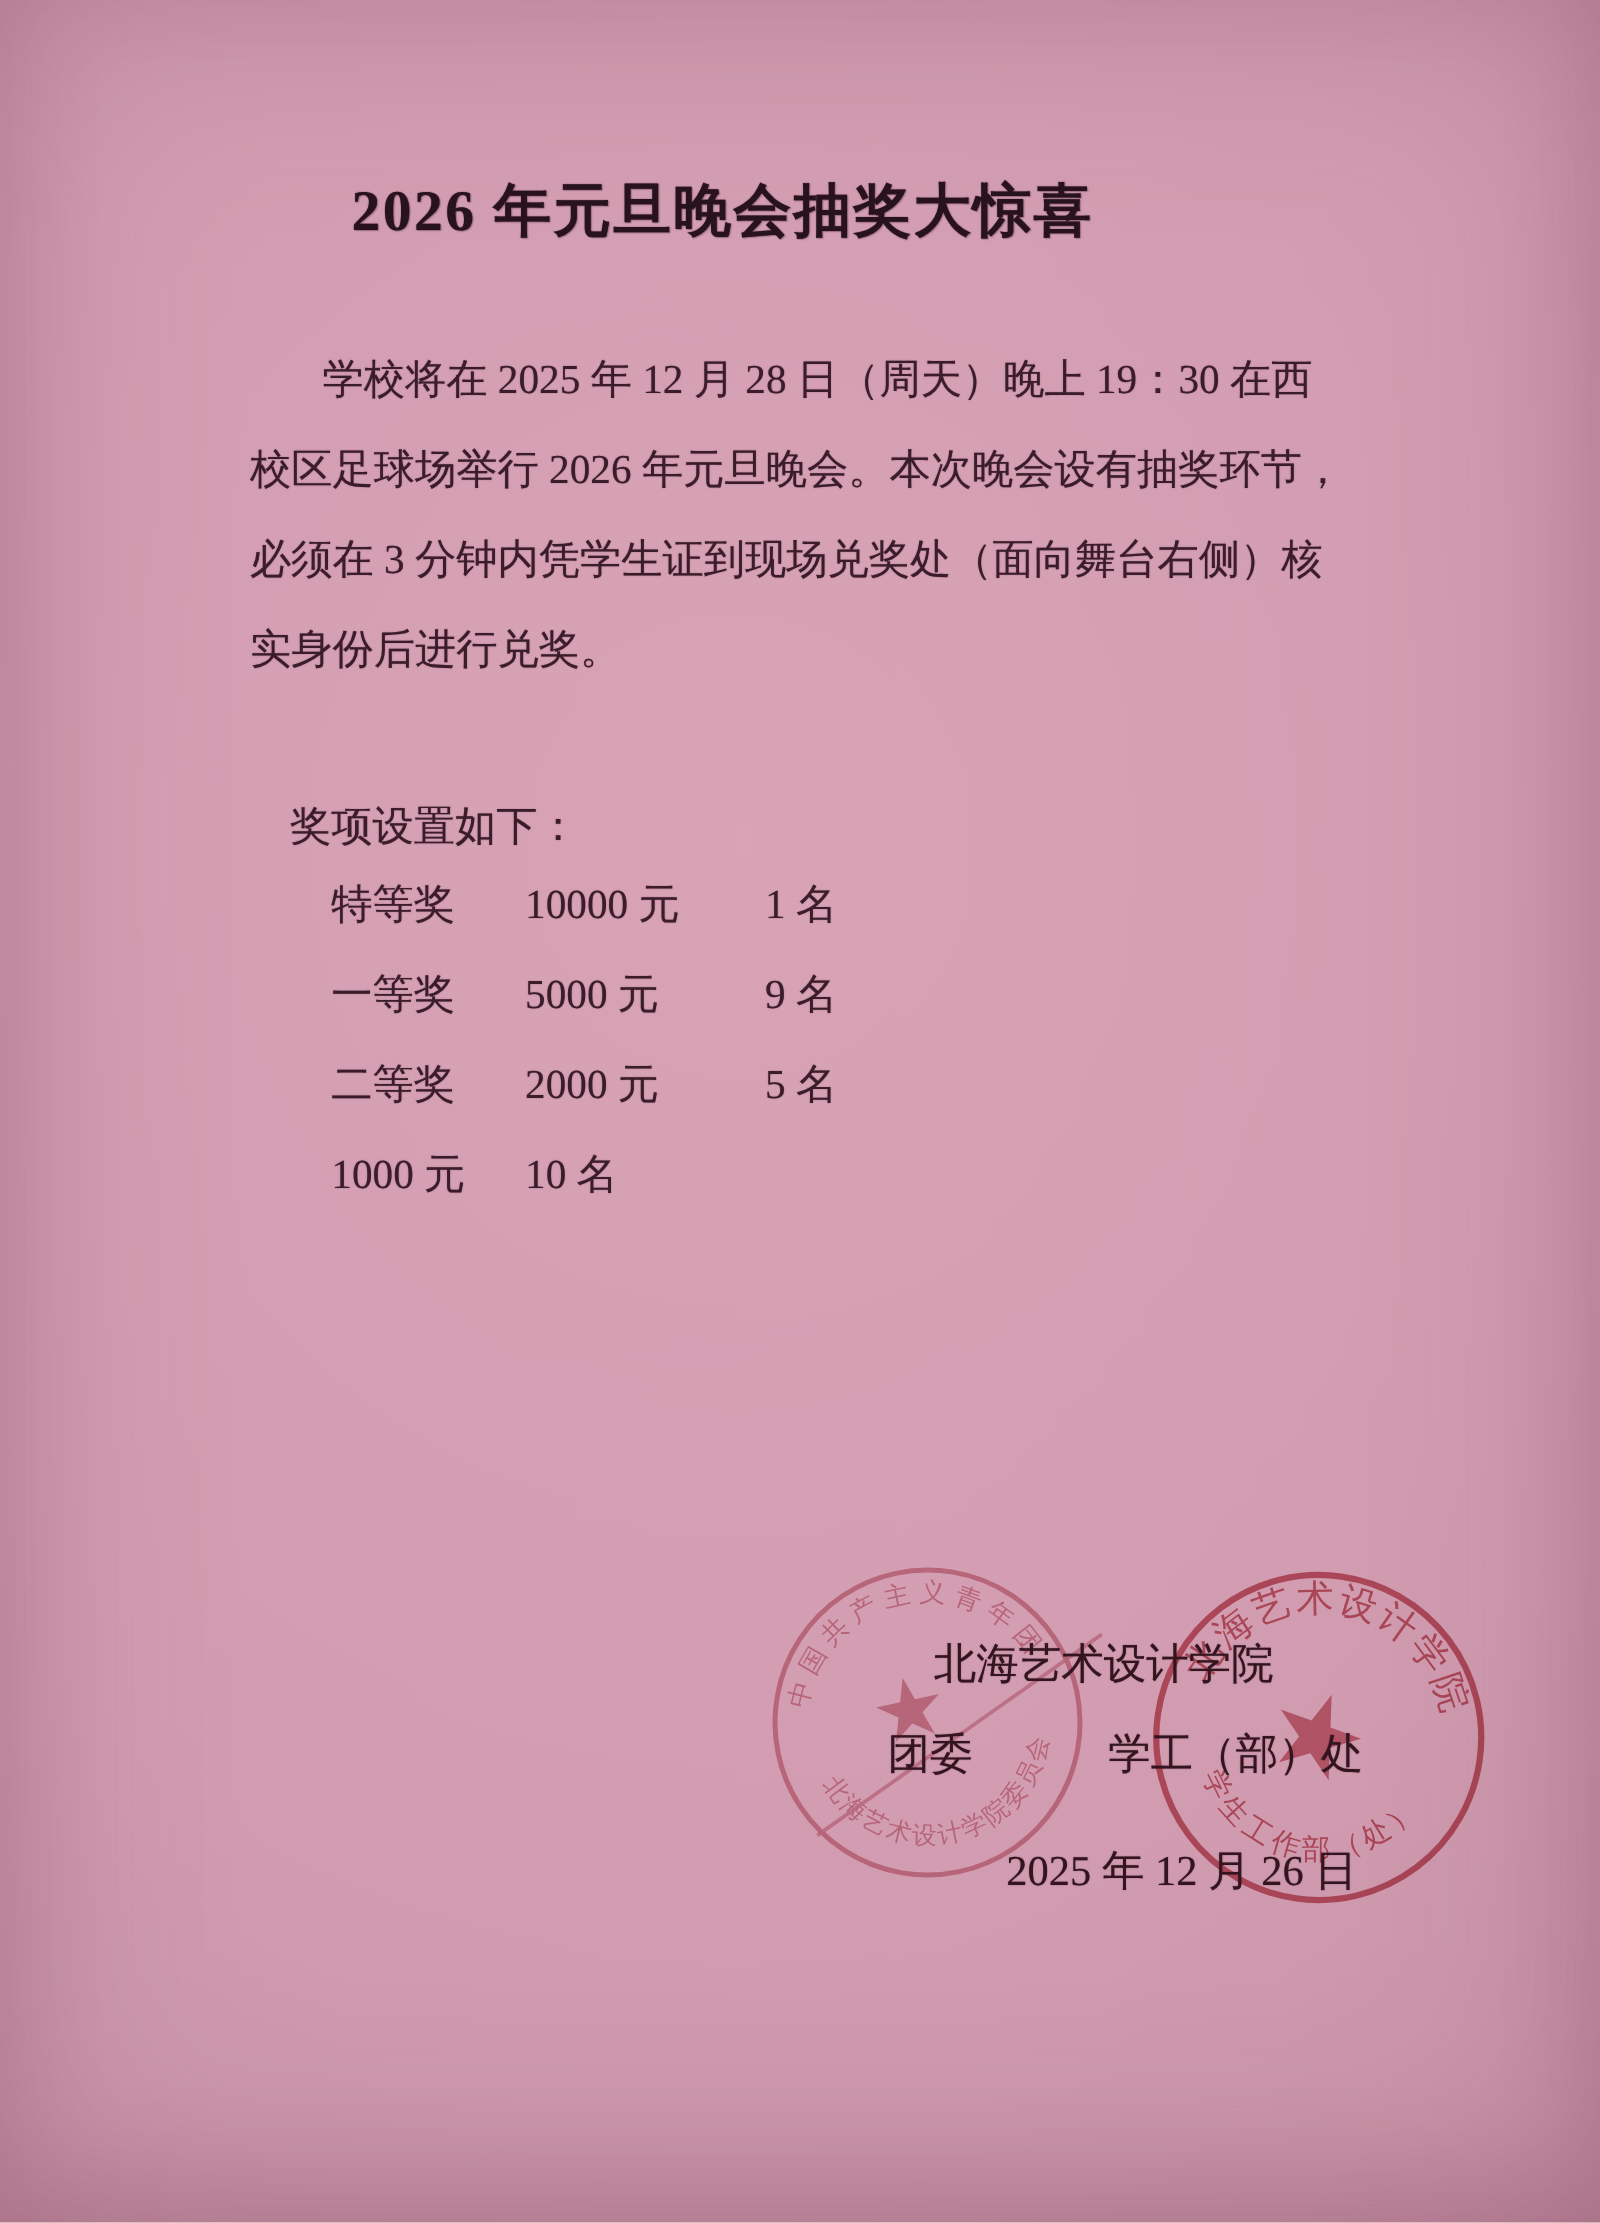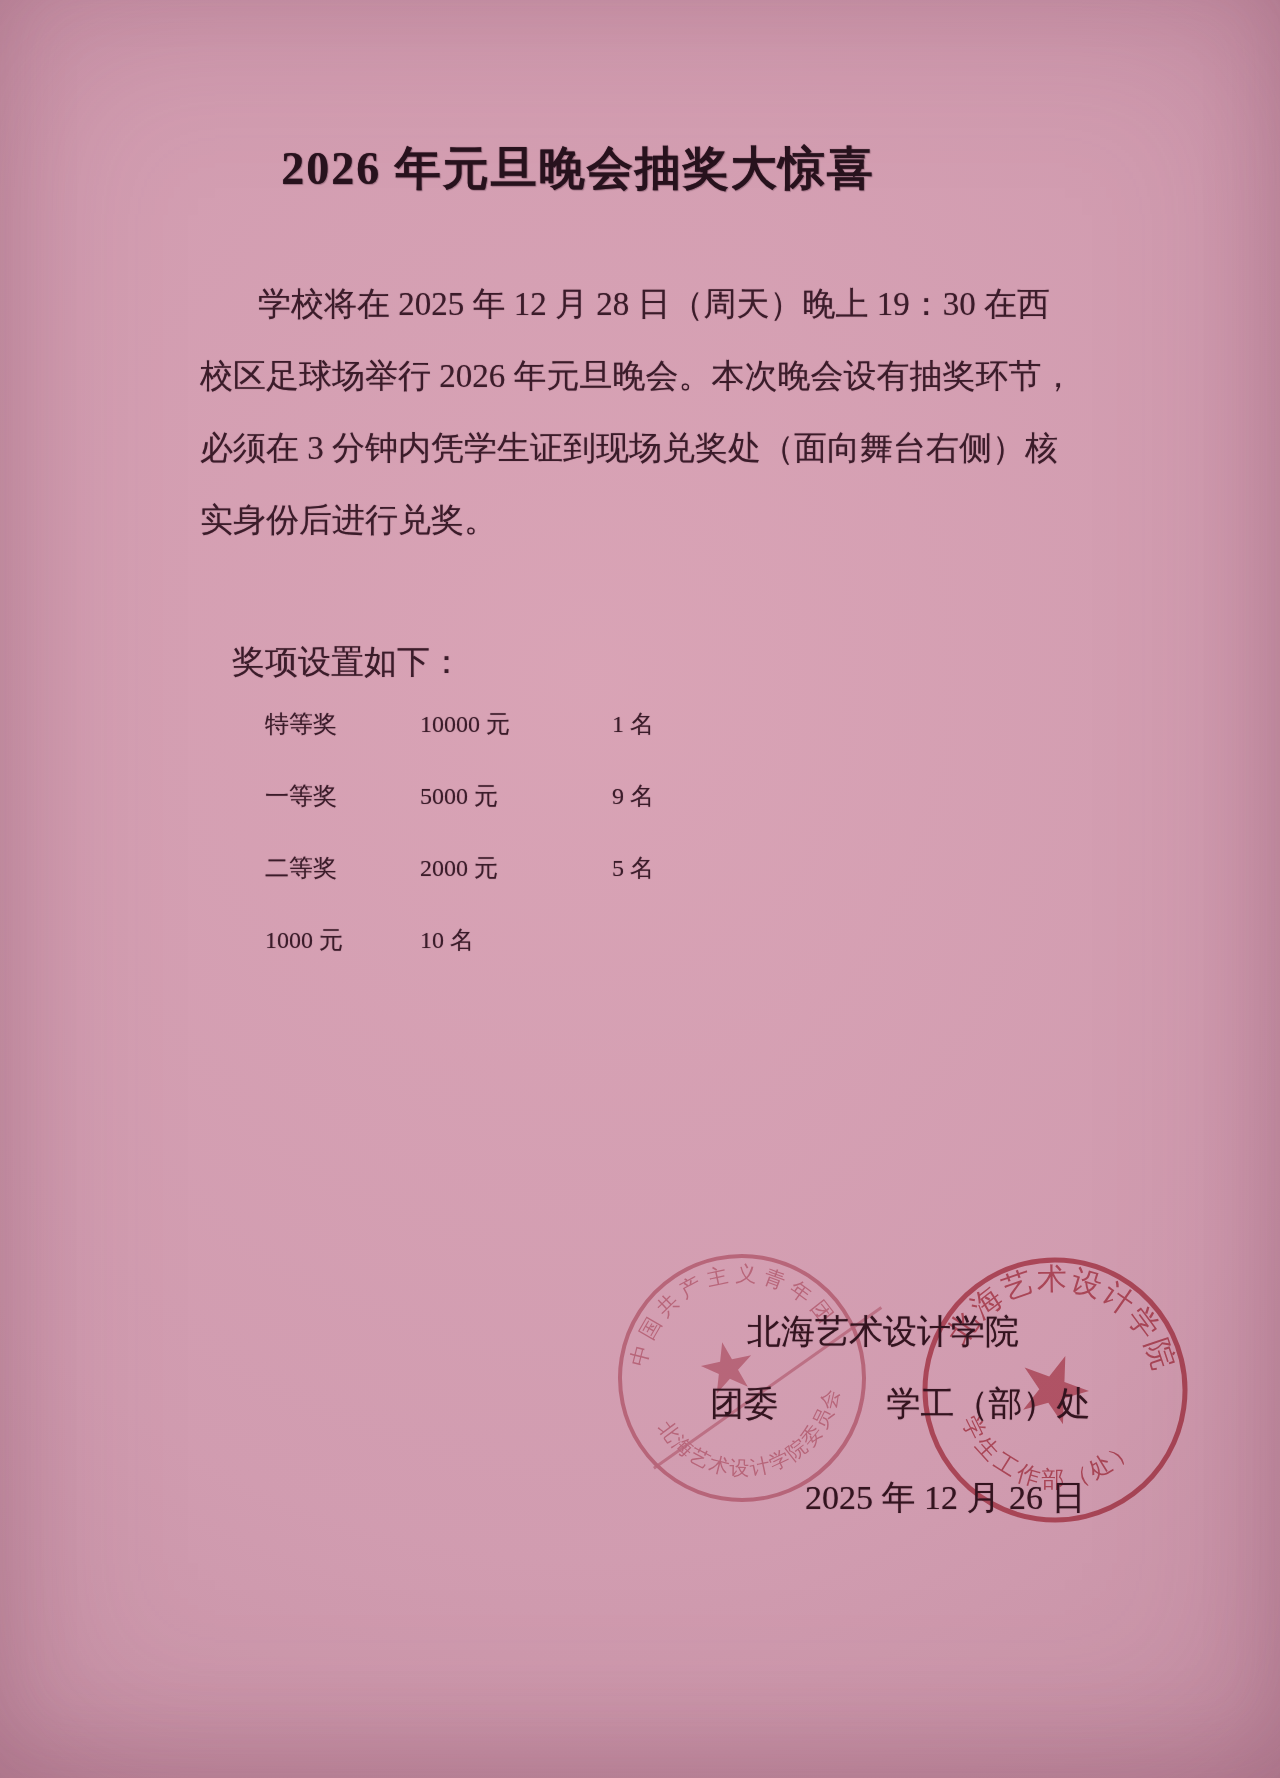--- a/index.html
+++ b/index.html
@@ -29,21 +29,21 @@
   }
   .para .line{white-space:nowrap;height:72px;}
   .para .line:first-child{text-indent:58px;}
   .intro{
     position:absolute;left:232px;top:626px;height:72px;line-height:72px;
     font-size:33px;color:#3b1c2a;white-space:nowrap;
     text-shadow:0 0 1px rgba(60,25,40,.55);
   }
   .prizes{
     position:absolute;left:265px;top:688px;width:600px;
-    font-size:24px;color:#3b1c2a;text-shadow:0 0 1px rgba(60,25,40,.55);
+    font-size:33px;color:#3b1c2a;text-shadow:0 0 1px rgba(60,25,40,.55);
   }
   .prize-row{display:grid;grid-template-columns:155px 192px auto;height:72px;line-height:72px;white-space:nowrap;}
   .footer-org{
     position:absolute;left:747px;top:1310px;font-size:34px;line-height:44px;
     color:#33141f;white-space:nowrap;text-shadow:0 0 1px rgba(55,20,35,.6);
   }
   .footer-depts{
     position:absolute;left:710px;top:1382px;font-size:34px;line-height:44px;
     color:#33141f;white-space:nowrap;text-shadow:0 0 1px rgba(55,20,35,.6);
   }

